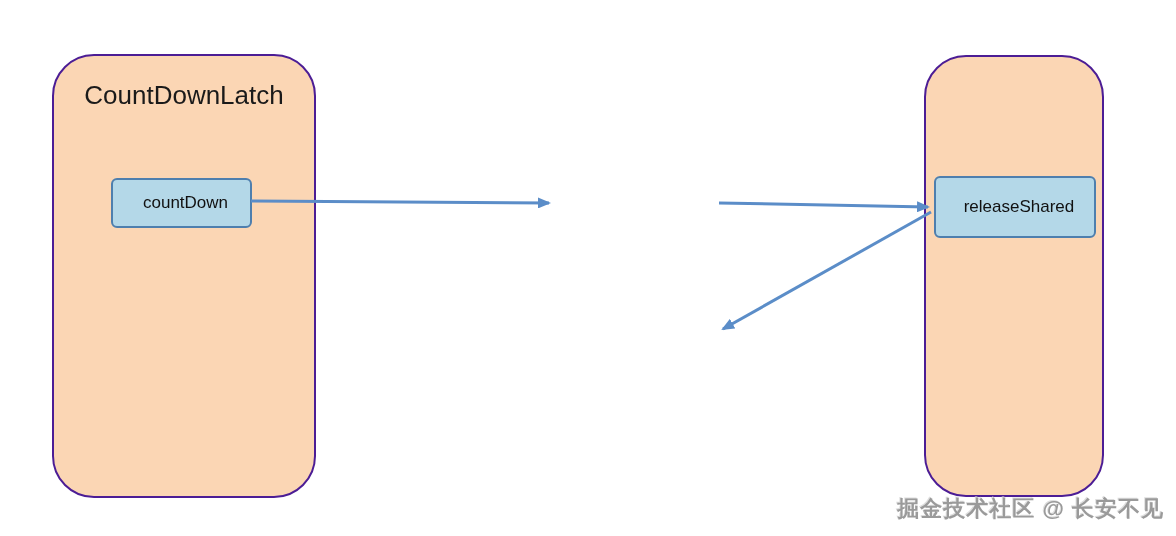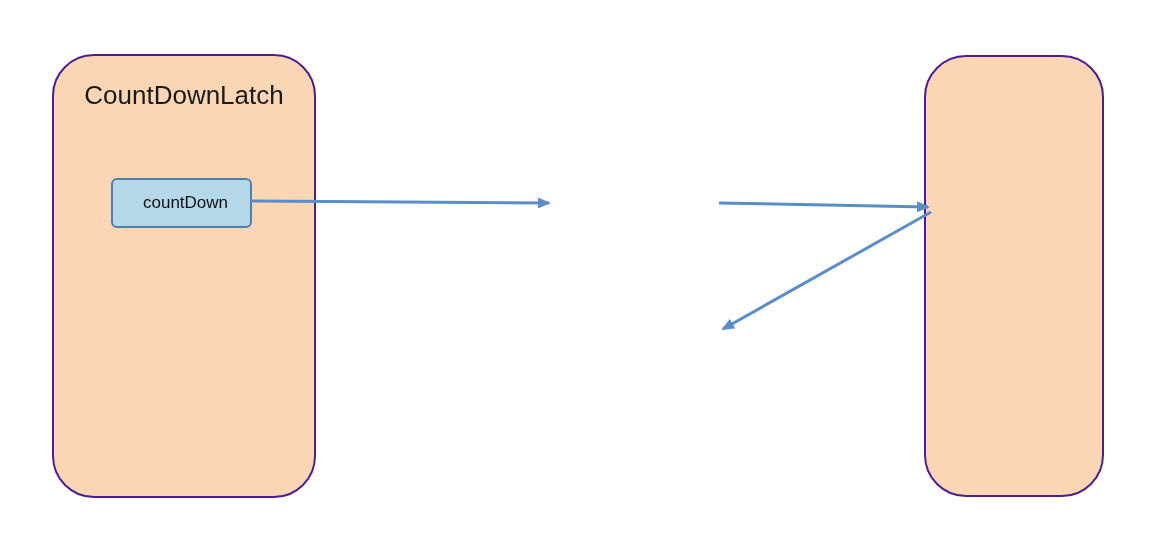--- a/index.html
+++ b/index.html
@@ -84,27 +84,29 @@
 
 <div class="canvas">
 
   <div class="group" id="group-countdownlatch">
     <div class="group-title">CountDownLatch</div>
     <div class="node" id="node-countdown">countDown</div>
   </div>
 
 
   <div class="group" id="group-aqs">
+    <div class="node" id="node-releaseshared">releaseShared</div>
   </div>
 
   <svg class="edges-layer" viewBox="0 0 1176 536" xmlns="http://www.w3.org/2000/svg">
     <defs>
       <marker id="arrowhead" markerUnits="userSpaceOnUse" markerWidth="13" markerHeight="11" refX="11" refY="5.5" orient="auto">
         <path d="M0,0 L13,5.5 L0,11 z" fill="#5b8dc8"></path>
       </marker>
     </defs>
     <line x1="251" y1="201" x2="549" y2="203" stroke="#5b8dc8" stroke-width="3" marker-end="url(#arrowhead)"></line>
     <line x1="719" y1="203" x2="928" y2="207" stroke="#5b8dc8" stroke-width="3" marker-end="url(#arrowhead)"></line>
     <line x1="931" y1="212" x2="723" y2="329" stroke="#5b8dc8" stroke-width="3" marker-end="url(#arrowhead)"></line>
   </svg>
 
+  <div class="watermark">掘金技术社区 @ 长安不见</div>
 
 </div>
 
 </body></html>

